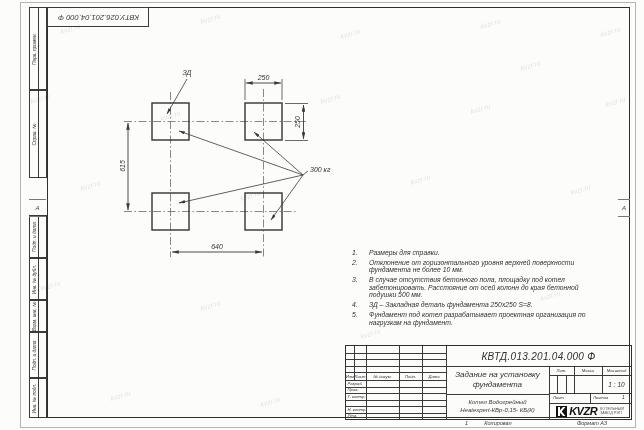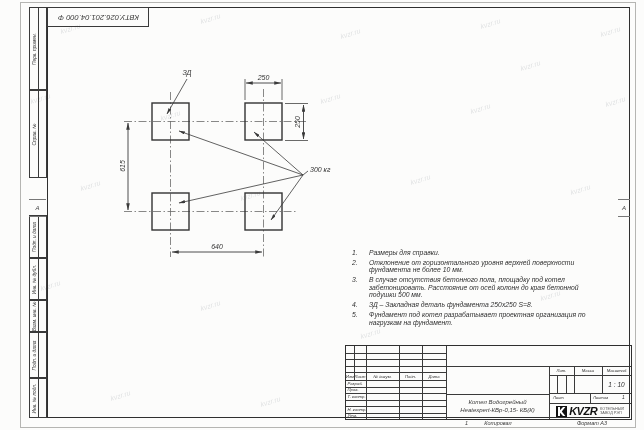--- a/index.html
+++ b/index.html
@@ -203,21 +203,24 @@
     <span class="tbtxt cellc" style="left:53px;top:26px;width:23px;height:8px;font-size:4.2px;">Подп.</span>
     <span class="tbtxt cellc" style="left:76px;top:26px;width:24px;height:8px;font-size:4.2px;">Дата</span>
 
     <span class="tbtxt" style="left:1.5px;top:34.6px;font-size:4.2px;">Разраб.</span>
     <span class="tbtxt" style="left:1.5px;top:41.1px;font-size:4.2px;">Пров.</span>
     <span class="tbtxt" style="left:1.5px;top:47.6px;font-size:4.2px;">Т. контр.</span>
     <span class="tbtxt" style="left:1.5px;top:54.1px;font-size:4.2px;"></span>
     <span class="tbtxt" style="left:1.5px;top:60.6px;font-size:4.2px;">Н. контр.</span>
     <span class="tbtxt" style="left:1.5px;top:67.1px;font-size:4.2px;">Утв.</span>
 
-
+    <span class="tbtxt cellc" style="left:100px;top:0;width:185px;height:20px;font-size:10px;font-weight:500;letter-spacing:.3px;">КВТД.013.201.04.000 Ф</span>
+
+    <span class="tbtxt cellc" style="left:100px;top:20px;width:103px;height:28px;font-size:8px;line-height:10px;white-space:pre-line;">Задание на установку
+фундамента</span>
 
     <div class="abs cellc" style="left:100px;top:48px;width:103px;height:25px;flex-direction:column;">
       <span class="it" style="font-size:6px;line-height:7.5px;">Котел Водогрейный</span>
       <span class="it" style="font-size:6px;line-height:7.5px;">Heatexpert-КВр-0,15- КБ(К)</span>
     </div>
 
     <span class="tbtxt cellc" style="left:203px;top:20px;width:25px;height:9px;font-size:4.2px;">Лит.</span>
     <span class="tbtxt cellc" style="left:228px;top:20px;width:28px;height:9px;font-size:4.2px;">Масса</span>
     <span class="tbtxt cellc" style="left:256px;top:20px;width:29px;height:9px;font-size:4.2px;">Масштаб</span>
     <span class="tbtxt cellc" style="left:256px;top:29px;width:29px;height:18px;font-size:6.5px;">1 : 10</span>

